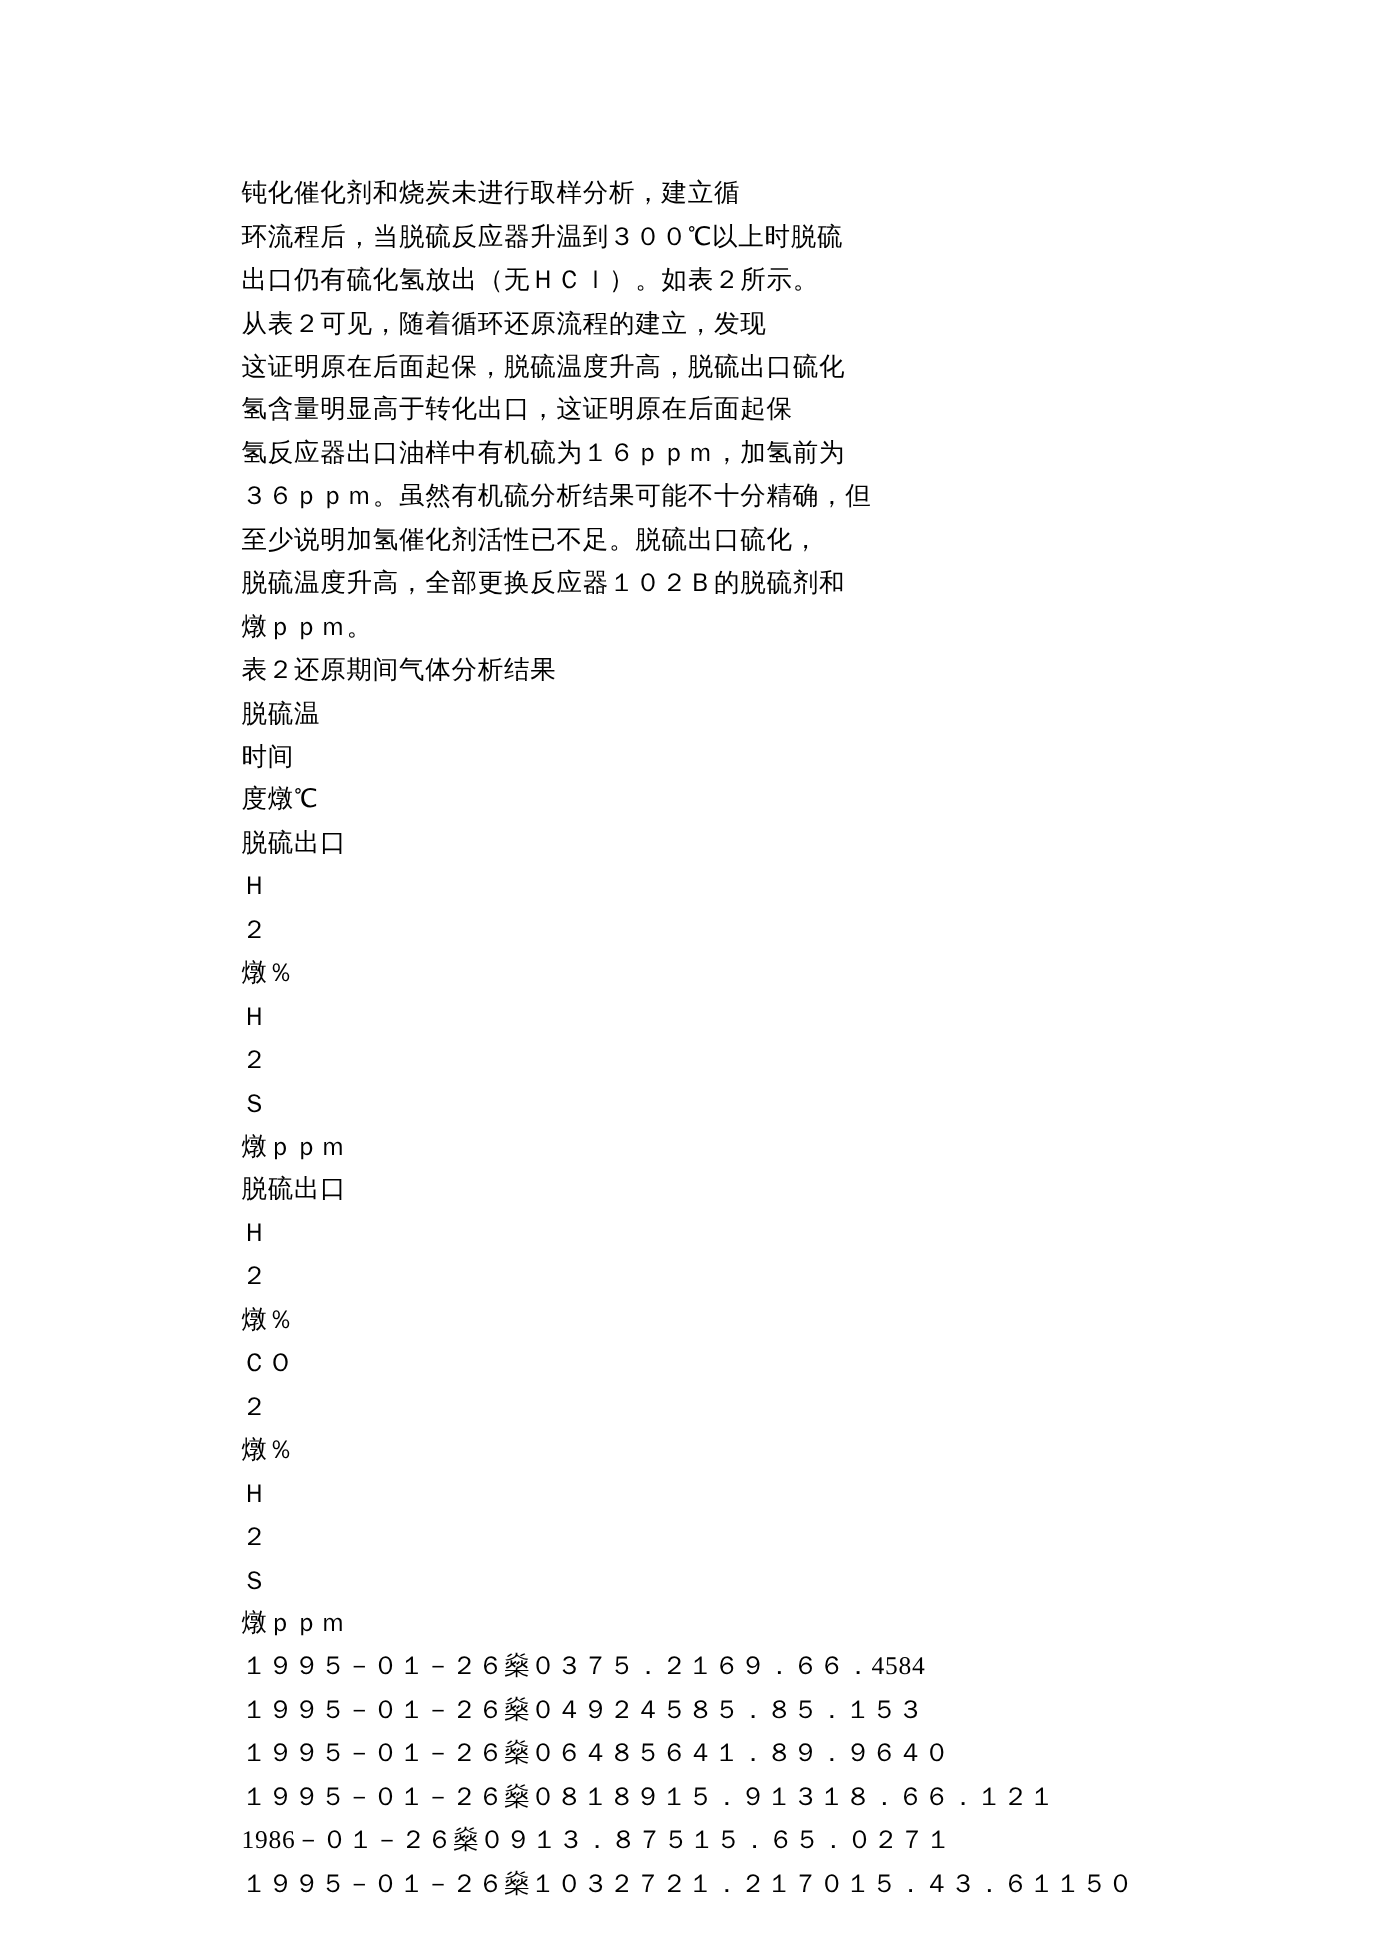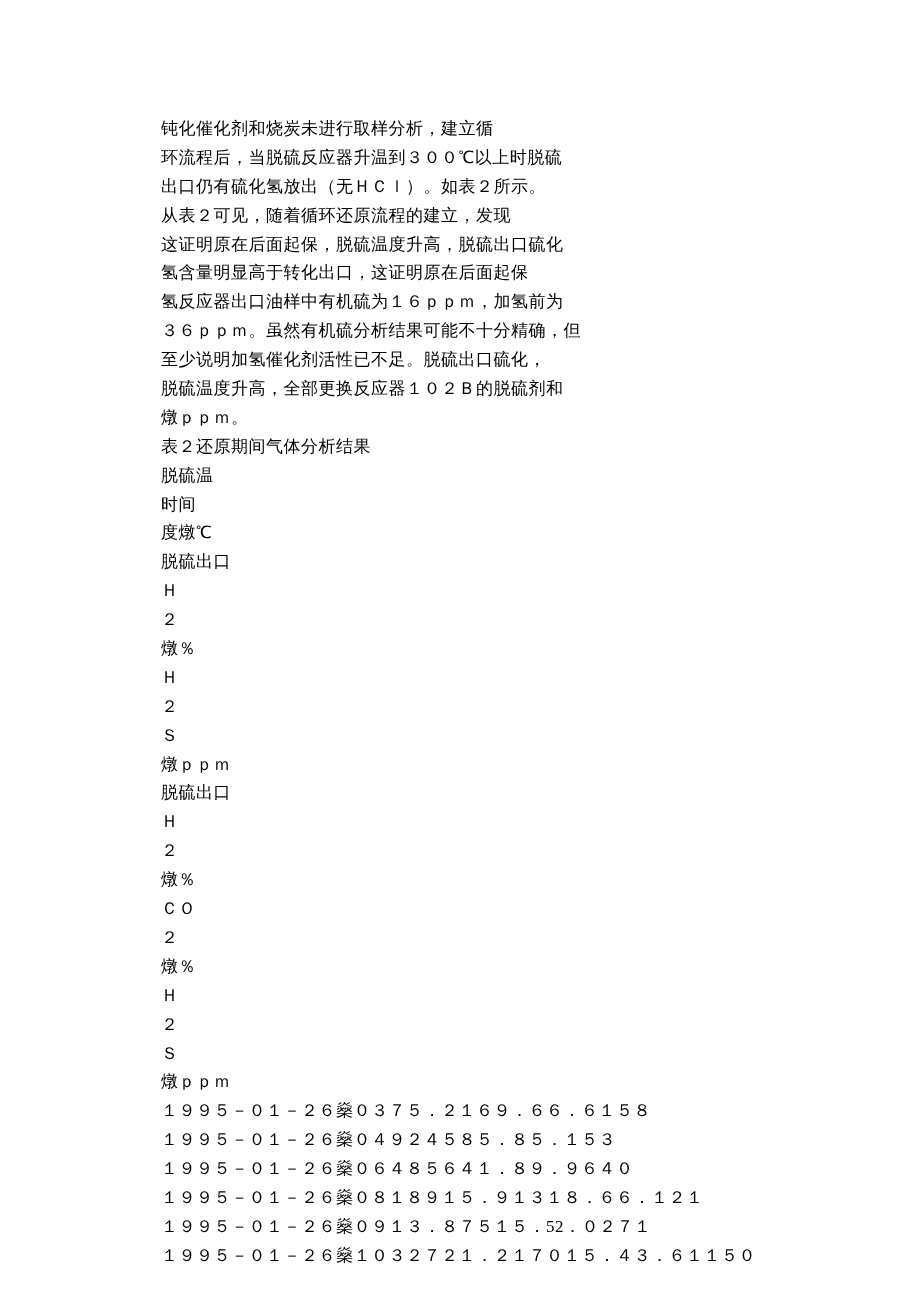--- a/index.html
+++ b/index.html
@@ -54,20 +54,20 @@
   <div class="line">Ｈ</div>
   <div class="line">２</div>
   <div class="line">燉％</div>
   <div class="line">ＣＯ</div>
   <div class="line">２</div>
   <div class="line">燉％</div>
   <div class="line">Ｈ</div>
   <div class="line">２</div>
   <div class="line">Ｓ</div>
   <div class="line">燉ｐｐｍ</div>
-  <div class="line">１９９５－０１－２６燊０３７５．２１６９．６６．６１５８</div>
+  <div class="line">１９９５－０１－２６燊０３７５．２１６９．６６．4584</div>
   <div class="line">１９９５－０１－２６燊０４９２４５８５．８５．１５３</div>
   <div class="line">１９９５－０１－２６燊０６４８５６４１．８９．９６４０</div>
   <div class="line">１９９５－０１－２６燊０８１８９１５．９１３１８．６６．１２１</div>
-  <div class="line">１９９５－０１－２６燊０９１３．８７５１５．52．０２７１</div>
+  <div class="line">1986－０１－２６燊０９１３．８７５１５．６５．０２７１</div>
   <div class="line">１９９５－０１－２６燊１０３２７２１．２１７０１５．４３．６１１５０</div>
 
 </div>
 
 </body></html>

